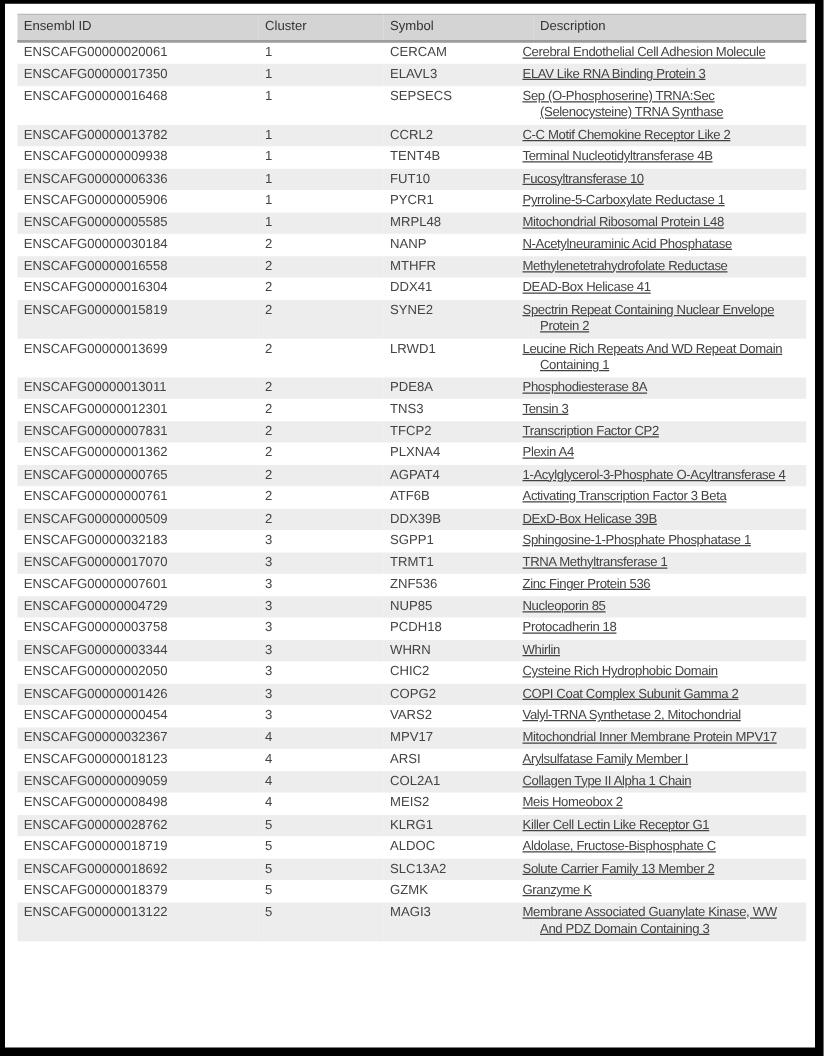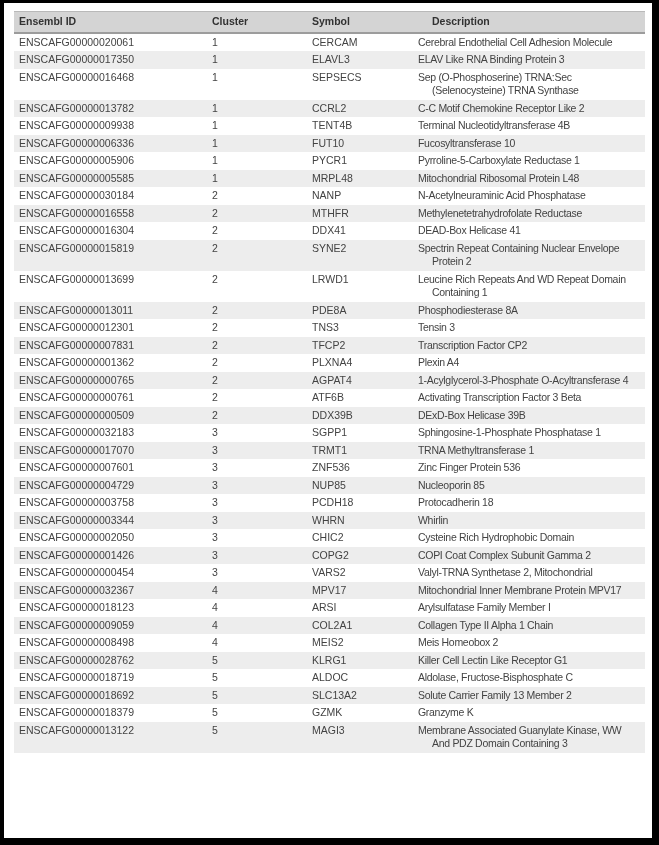--- a/index.html
+++ b/index.html
@@ -22,39 +22,40 @@
     table-layout: fixed;
     width: 631px;
     color: var(--text, #434343);
     font-size: 10.5px;
     line-height: 13.5px;
   }
 
   table.gene-table th {
     background: var(--header-bg, #d4d4d4);
     color: var(--header-text, #323232);
-    font-weight: bold;
+    font-weight: normal;
     text-align: left;
     padding: 3px 2px 3px 5px;
     border-top: 1px solid var(--header-border-top, #b9b9b9);
     border-bottom: 2px solid var(--header-border-bottom, #9c9c9c);
   }
 
   table.gene-table td {
     vertical-align: top;
     padding: 2px 2px 2px 5px;
   }
 
   table.gene-table tbody tr:nth-child(even) { background: var(--row-alt, #ededed); }
 
   td.col-desc {
     padding-left: 19px;      
     text-indent: -14px;      
     white-space: pre;        
     letter-spacing: -0.3px;
+    text-decoration: underline;
   }
 </style>
 </head>
 <body>
 
 <div class="frame">
   <table class="gene-table">
     <colgroup>
       <col style="width:193px">
       <col style="width:100px">

